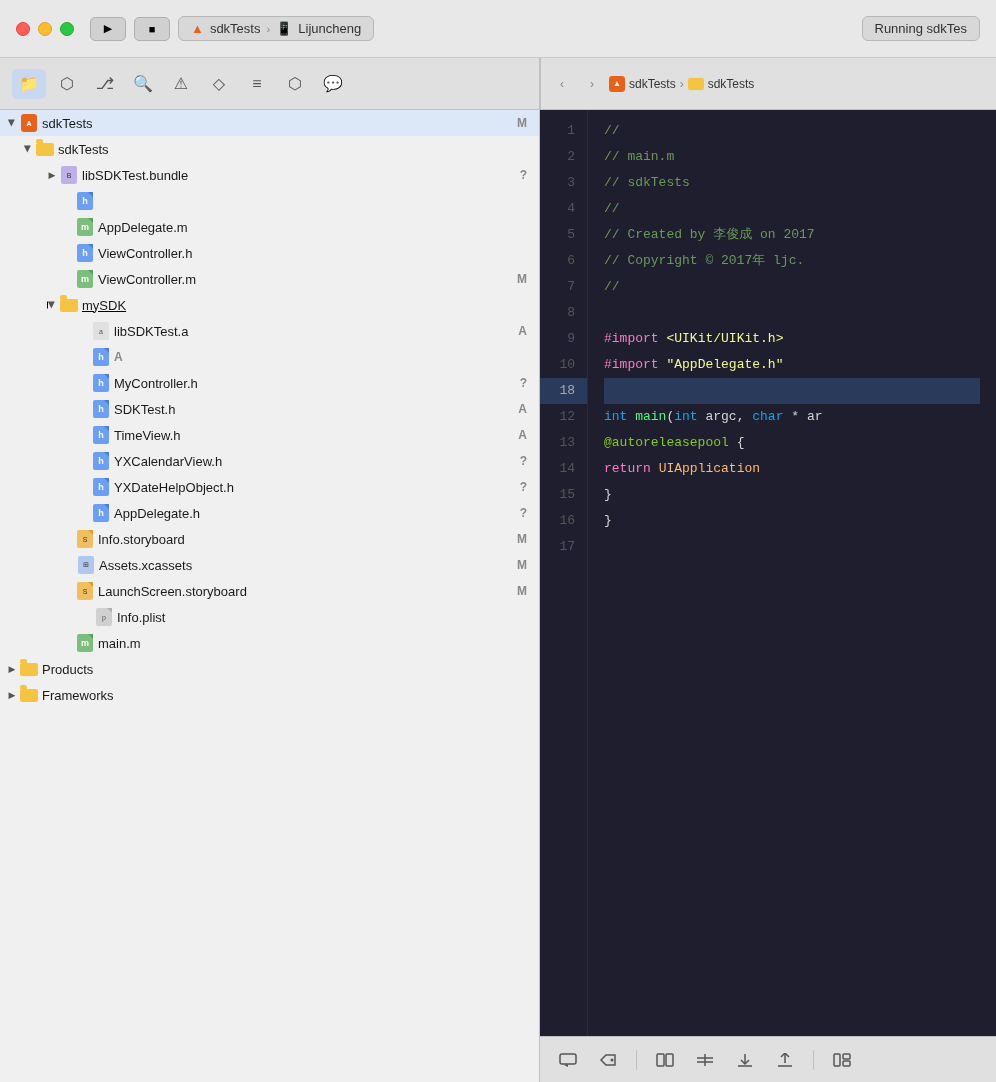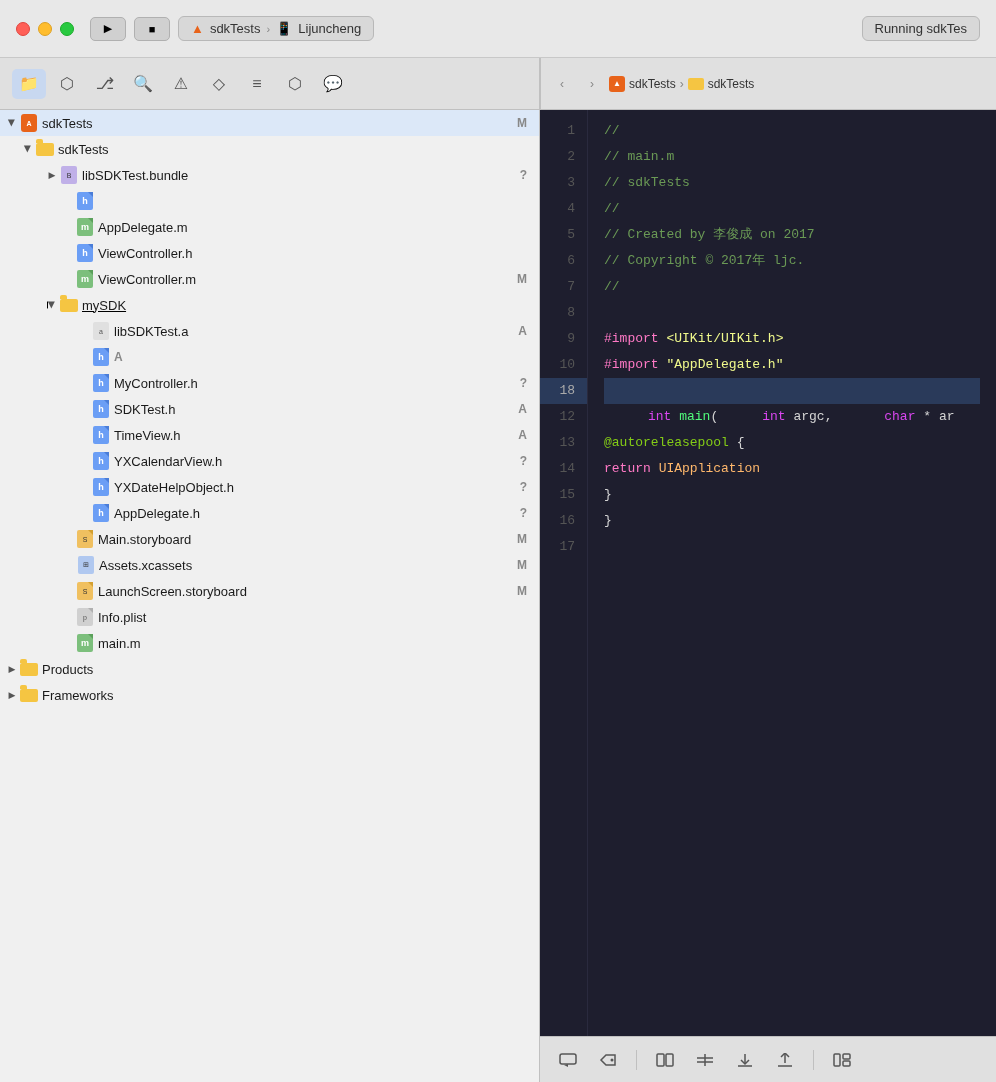--- a/index.html
+++ b/index.html
@@ -404,21 +404,21 @@
       display: block;
       height: 26px;
       white-space: nowrap;
       color: #d4d4d4;
     }
     .code-line.highlighted { background: #2a3a5a; }
     .c-comment { color: #6a9955; }
     .c-keyword { color: #ff79c6; }
     .c-string { color: #f1fa8c; }
     .c-import { color: #ff79c6; }
-    .c-type { color: #d946ef; margin-left: 44px; }
+    .c-type { color: #0ea5e9; }
     .c-func { color: #50fa7b; }
     .c-class { color: #ffb86c; }
     .c-at { color: #84cc16; }
 
     
     .bottom-toolbar {
       background: #e0e0e0;
       height: 46px;
       display: flex;
       align-items: center;
@@ -639,21 +639,21 @@
           </span>
         <span class="tree-label">AppDelegate.h</span>
         <span class="tree-badge">?</span>
       </div>
 
       <div class="tree-item" style="padding-left:60px;">
         <span class="tree-spacer"></span>
         <span class="tree-icon">
             <div class="icon-storyboard">S</div>
           </span>
-        <span class="tree-label">Main.storyboard</span>
+        <span class="tree-label">Info.storyboard</span>
         <span class="tree-badge">M</span>
       </div>
 
       <div class="tree-item" style="padding-left:61px;">
         <span class="tree-spacer"></span>
         <span class="tree-icon">
             <div class="icon-assets">⊞</div>
           </span>
         <span class="tree-label">Assets.xcassets</span>
         <span class="tree-badge">M</span>
@@ -661,21 +661,21 @@
 
       <div class="tree-item" style="padding-left:60px;">
         <span class="tree-spacer"></span>
         <span class="tree-icon">
             <div class="icon-storyboard">S</div>
           </span>
         <span class="tree-label">LaunchScreen.storyboard</span>
         <span class="tree-badge">M</span>
       </div>
 
-      <div class="tree-item" style="padding-left:60px;">
+      <div class="tree-item" style="padding-left:60px;margin-left:19px;">
         <span class="tree-spacer"></span>
         <span class="tree-icon">
             <div class="icon-plist">p</div>
           </span>
         <span class="tree-label">Info.plist</span>
       </div>
 
       <div class="tree-item" style="padding-left:60px;">
         <span class="tree-spacer"></span>
         <span class="tree-icon">

